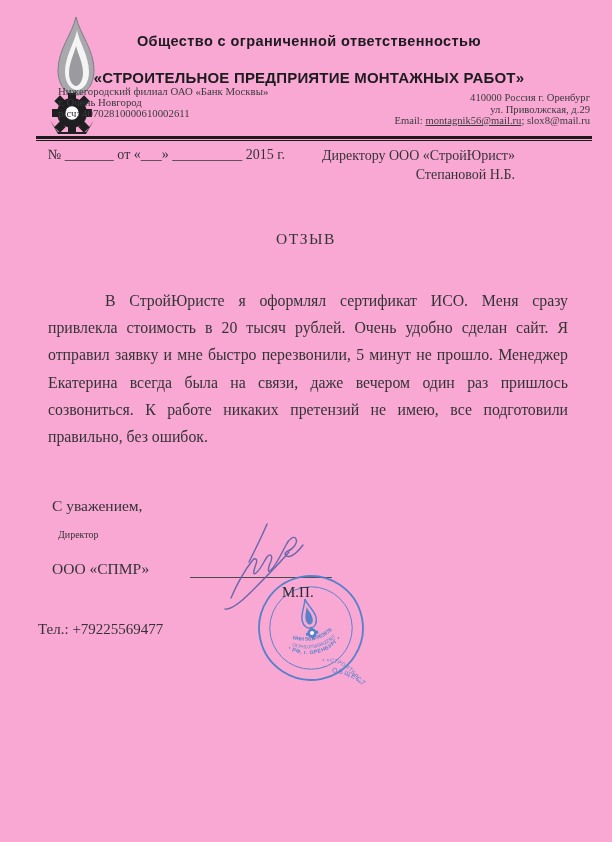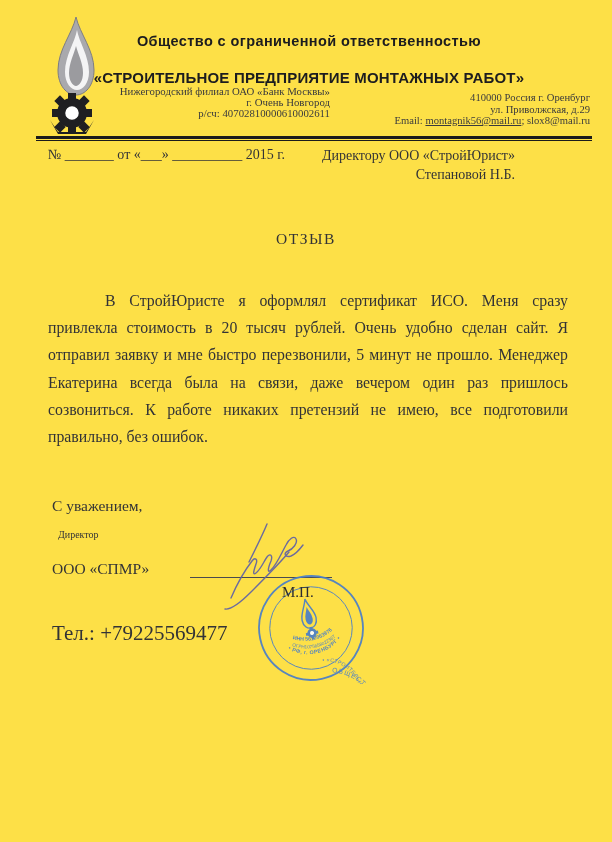--- a/index.html
+++ b/index.html
@@ -1,31 +1,31 @@
 <!DOCTYPE html>
 <html><head>
 <meta charset="utf-8">
 <style>
   * { margin:0; padding:0; box-sizing:border-box; }
   html,body { background:#ffffff; }
   .page {
-    position:relative; width:612px; height:842px; background:#fde047;
+    position:relative; width:612px; height:842px; background:#f9a8d4;
     font-family:"Liberation Serif", serif; color:#2e2e31; overflow:hidden;
   }
   
   .logo-flame { position:absolute; left:50px; top:16px; width:52px; height:80px; }
   .logo-gear  { position:absolute; left:42px; top:92px; width:60px; height:44px; }
   .header-text {
     position:absolute; left:70px; top:33px; width:478px; text-align:center;
     font-family:"Liberation Sans", sans-serif; font-weight:bold; color:#1c1c1f;
   }
   .org-type { font-size:14.5px; letter-spacing:.4px; }
   .org-name { font-size:15px; letter-spacing:.2px; margin-top:20px; }
   .bank-block {
-    position:absolute; left:58px; top:86px; width:272px; text-align:right;
+    position:absolute; left:58px; top:86px; width:272px; text-align:left;
     font-size:10.8px; line-height:11.2px; color:#3a3a3d;
   }
   .contact-block {
     position:absolute; right:22px; top:92px; width:250px; text-align:right;
     font-size:10.6px; line-height:11.6px; color:#3a3a3d;
   }
   .email-link { text-decoration:underline; color:#3a3a3d; }
   .double-rule {
     position:absolute; left:36px; top:136px; width:556px; height:6px;
     background:linear-gradient(#1b1b1b 0 3px, transparent 3px 4px, #1b1b1b 4px 5px, transparent 5px);
@@ -40,21 +40,21 @@
   }
   .doc-body {
     position:absolute; left:48px; top:287px; width:520px;
     font-size:15.8px; line-height:27.2px; text-align:justify; text-align-last:left;
     text-indent:57px; color:#333336;
   }
   
   .sig-closing { position:absolute; left:52px; top:497px; font-size:15.5px; color:#333336; }
   .sig-position{ position:absolute; left:58px; top:529px; font-size:10px; color:#333336; }
   .sig-company { position:absolute; left:52px; top:560px; font-size:15.5px; color:#333336; }
-  .sig-phone   { position:absolute; left:52px; top:621px; font-size:21px; color:#333336; }
+  .sig-phone   { position:absolute; left:38px; top:621px; font-size:15px; color:#333336; }
   .sig-line    { position:absolute; left:190px; top:577px; width:142px; border-top:1.3px solid #4a4a4e; }
   .seal-mark   { position:absolute; left:282px; top:584px; font-size:15px; color:#2c2c30; z-index:5; }
   .stamp-wrap  { position:absolute; left:255px; top:572px; width:112px; height:112px; z-index:3; opacity:.92; }
   .sig-ink     { position:absolute; left:203px; top:518px; width:128px; height:100px; z-index:4; }
 </style>
 </head>
 <body>
 
 <div class="page">
 

